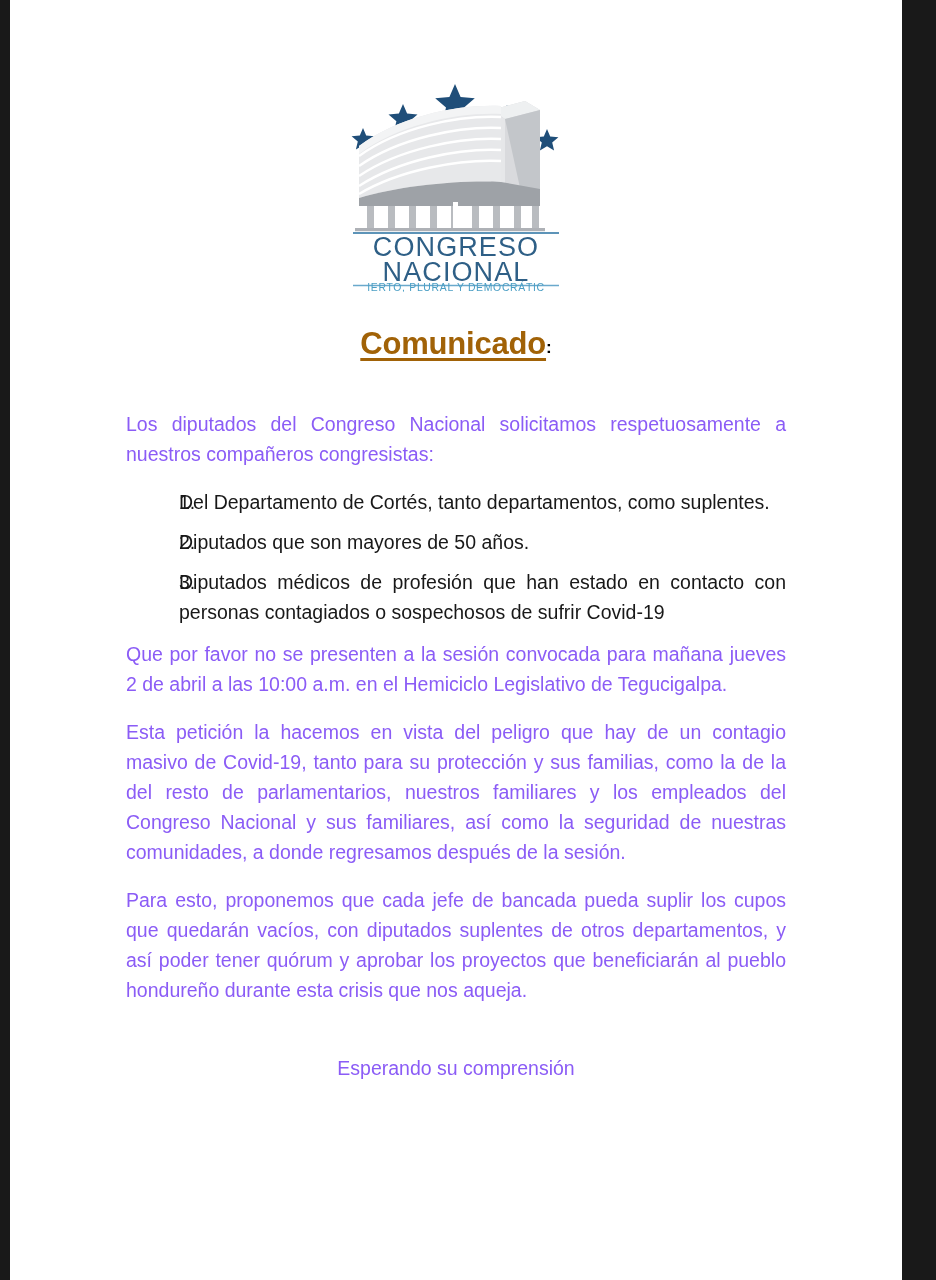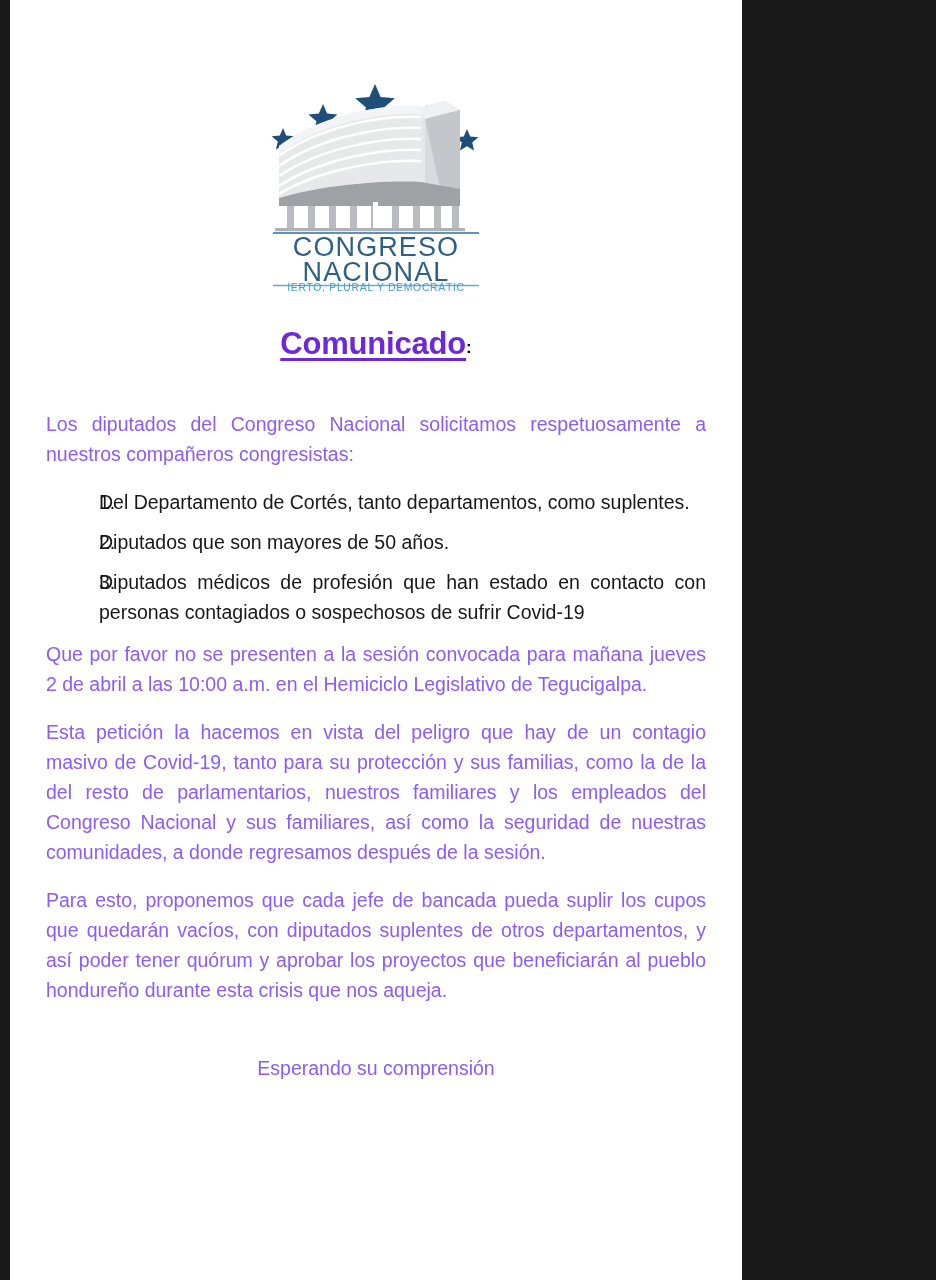--- a/index.html
+++ b/index.html
@@ -20,21 +20,21 @@
     width: 936px;
     height: 1280px;
     background: #191919;
     box-sizing: border-box;
   }
 
   #page-sheet {
     position: absolute;
     left: 10px;
     top: 0;
-    width: 732px;
+    width: 892px;
     height: 1280px;
     background: #ffffff;
     box-sizing: border-box;
     overflow: hidden;
   }
 
   
   .letterhead {
     width: 100%;
     padding-top: 82px;
@@ -60,21 +60,21 @@
   
   .doc-title-row {
     margin-top: 36px;
     text-align: center;
     line-height: 1;
   }
   .doc-title {
     font-family: "Liberation Sans", sans-serif;
     font-size: 31px;
     font-weight: bold;
-    color: #6d28d9;
+    color: #a16207;
     text-decoration: underline;
     text-underline-offset: 4px;
     letter-spacing: -0.2px;
   }
   .doc-title-colon {
     font-family: "Liberation Sans", sans-serif;
     font-size: 17px;
     font-weight: bold;
     color: #000000;
     vertical-align: 1px;

